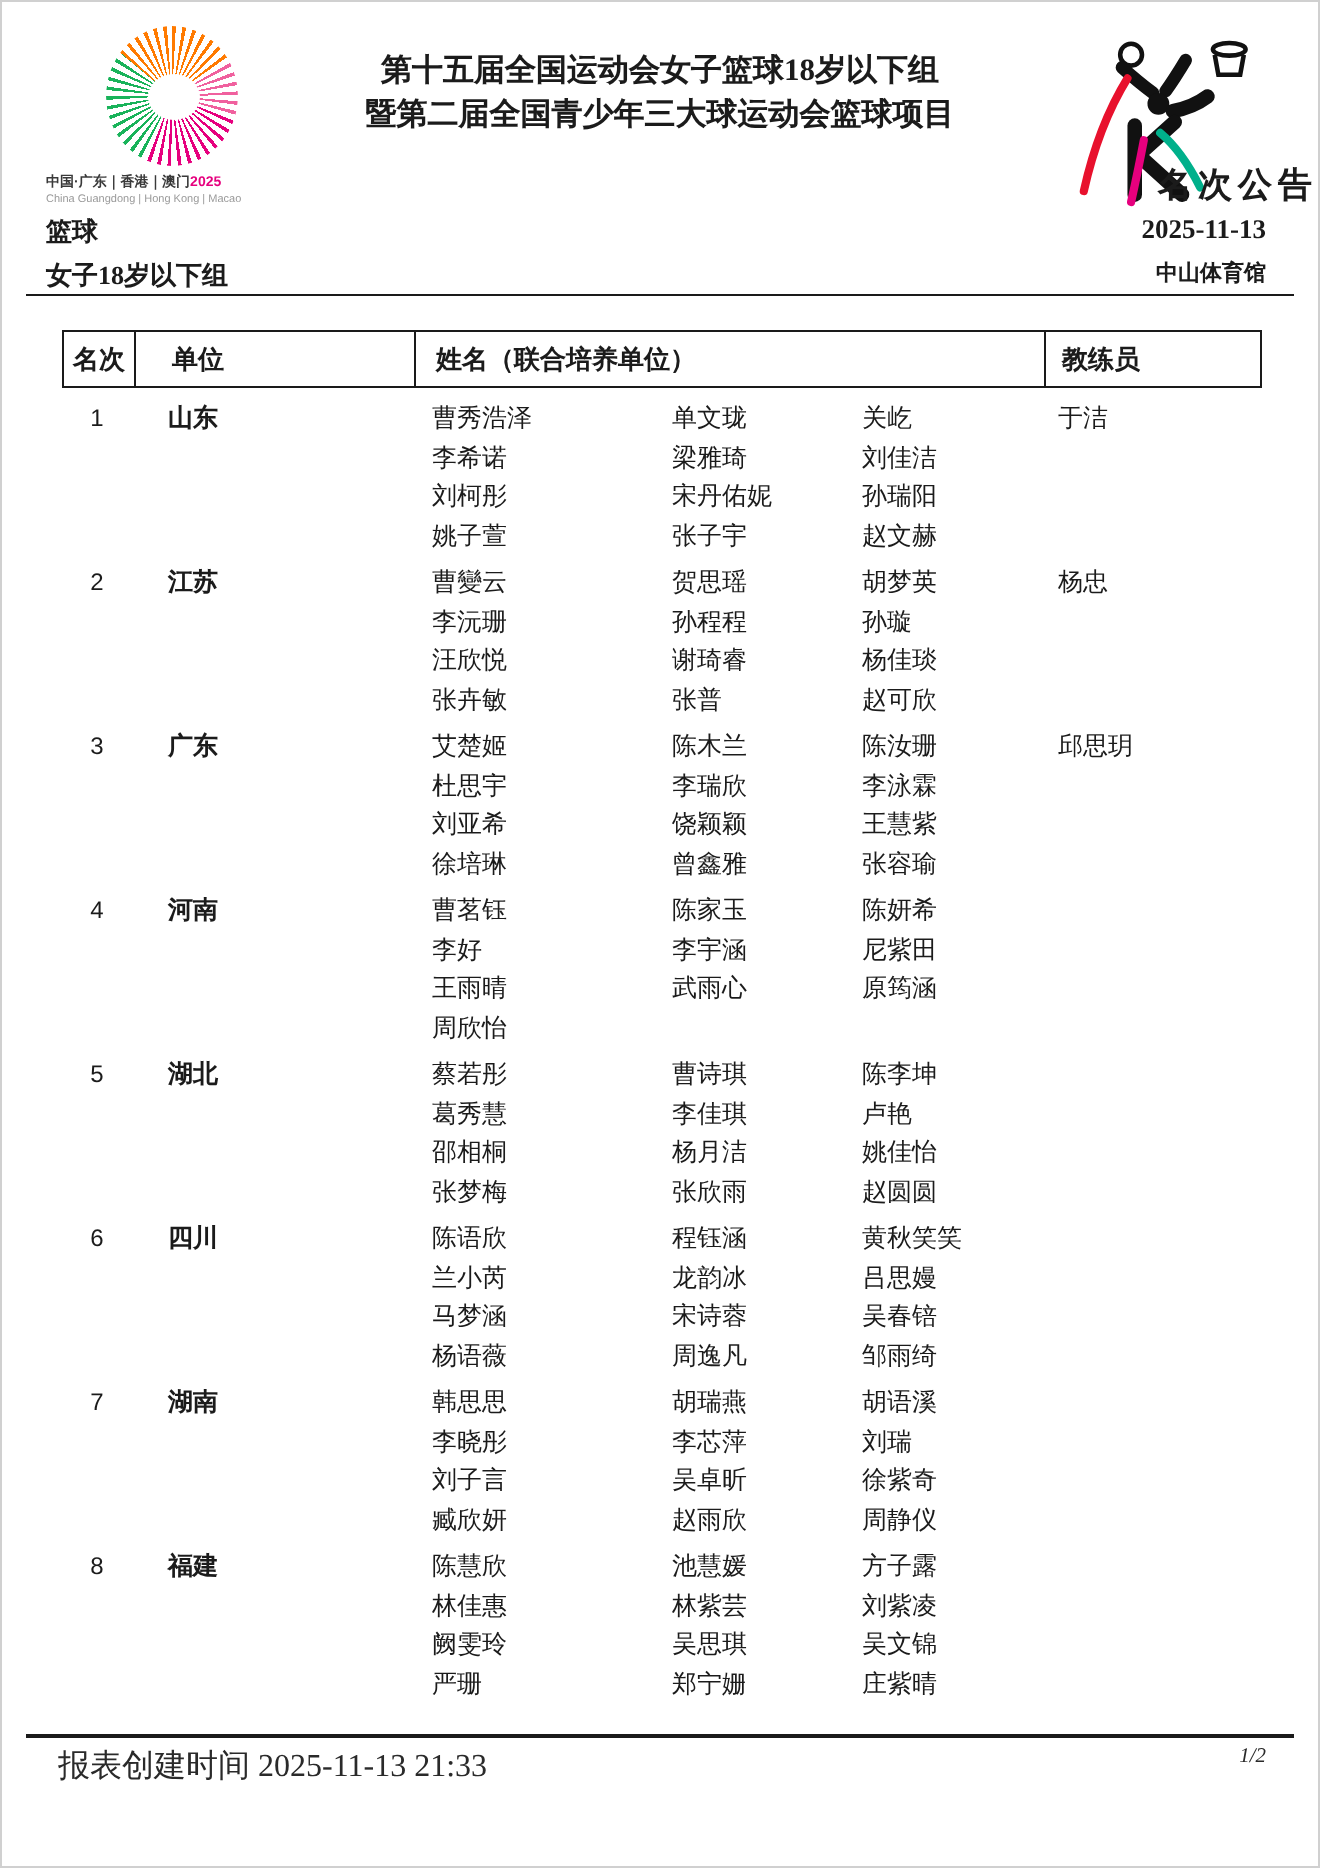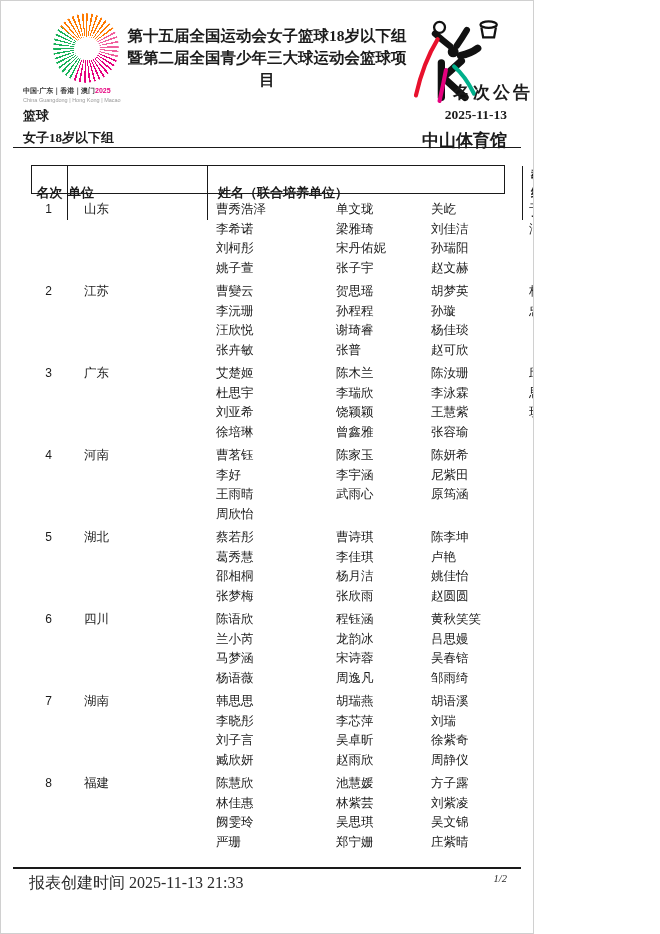--- a/index.html
+++ b/index.html
@@ -1,17 +1,17 @@
 <!DOCTYPE html>
 <html><head>
 <meta charset="utf-8">
 <style>
   html,body{margin:0;padding:0;background:#ffffff;}
   #page{
-    position:relative;width:534px;height:934px;box-sizing:border-box;
+    position:relative;width:660px;height:934px;box-sizing:border-box;
     background:#fff;border:1px solid #d0d0d0;overflow:hidden;
     font-family:"Liberation Serif","DejaVu Serif",serif;color:#1b1b1b;
   }
   
   .title-l1{position:absolute;left:120px;right:120px;top:24px;text-align:center;
     font-weight:bold;font-size:15.5px;line-height:22px;}
   .title-l2{position:absolute;left:120px;right:120px;top:46px;text-align:center;
     font-weight:bold;font-size:15.5px;line-height:22px;}
   .title-l3{position:absolute;left:0;right:0;top:80px;text-align:right;
     font-weight:bold;font-size:17px;letter-spacing:3px;}
@@ -29,40 +29,40 @@
     font-size:7px;font-weight:bold;color:#3a3a3a;white-space:nowrap;}
   .emblem-cap .yr{color:#e6007e;}
   .emblem-cap-en{font-family:"Liberation Sans",sans-serif;font-size:5.5px;
     color:#9a9a9a;white-space:nowrap;margin-top:1px;}
   
   .pictogram{position:absolute;right:28px;top:14px;width:100px;height:92px;}
   
   .meta-sport{position:absolute;left:22px;top:106px;font-weight:bold;font-size:13px;}
   .meta-date{position:absolute;right:26px;top:106px;font-weight:bold;font-size:13.5px;}
   .meta-group{position:absolute;left:22px;top:128px;font-weight:bold;font-size:13px;}
-  .meta-venue{position:absolute;right:26px;top:128px;font-weight:bold;font-size:17px;}
+  .meta-venue{position:absolute;right:26px;top:128px;font-weight:bold;font-size:11px;}
   .rule-top{position:absolute;left:12px;right:12px;top:146px;border-top:1.5px solid #1a1a1a;}
   
   #thead{position:absolute;left:30px;right:28px;top:164px;height:27px;
     border-top:1.5px solid #1a1a1a;border-bottom:1.5px solid #1a1a1a;
     border-left:1px solid #1a1a1a;border-right:1px solid #1a1a1a;
     display:grid;grid-template-columns:35px 140px 315px auto;
     font-weight:bold;font-size:13px;}
   .hcell{display:flex;align-items:center;}
   .hcell+.hcell{border-left:1px solid #1a1a1a;}
   .hcell.rank{justify-content:center;}
-  .hcell.unit{text-align:center;}
+  .hcell.unit{padding-left:18px;text-align:center;}
   .hcell.names{padding-left:10px;}
   .hcell.coach{padding-left:8px;}
   #tbody{position:absolute;left:30px;right:28px;top:191px;font-size:12.5px;}
   .team{display:grid;grid-template-columns:35px 140px 315px auto;padding-bottom:4px;}
   .team:first-child{margin-top:8px;}
   .cell{line-height:19.5px;}
   .cell.rank{text-align:center;font-family:"Liberation Sans",sans-serif;font-size:12px;}
-  .cell.unit{padding-left:18px;}
+  .cell.unit{padding-left:18px;font-weight:bold;}
   .cell.coach{padding-left:8px;}
   .names-grid{display:grid;grid-template-columns:120px 95px 100px;}
   .name{line-height:19.5px;height:19.5px;padding-left:10px;overflow:hidden;}
   
   .rule-bottom{position:absolute;left:12px;right:12px;top:866px;border-top:2px solid #1a1a1a;}
   .footer-left{position:absolute;left:28px;top:872px;font-size:16px;color:#2a2a2a;}
   .footer-right{position:absolute;right:26px;top:872px;font-size:10.5px;color:#2a2a2a;font-style:italic;}
 </style>
 </head>
 <body>

